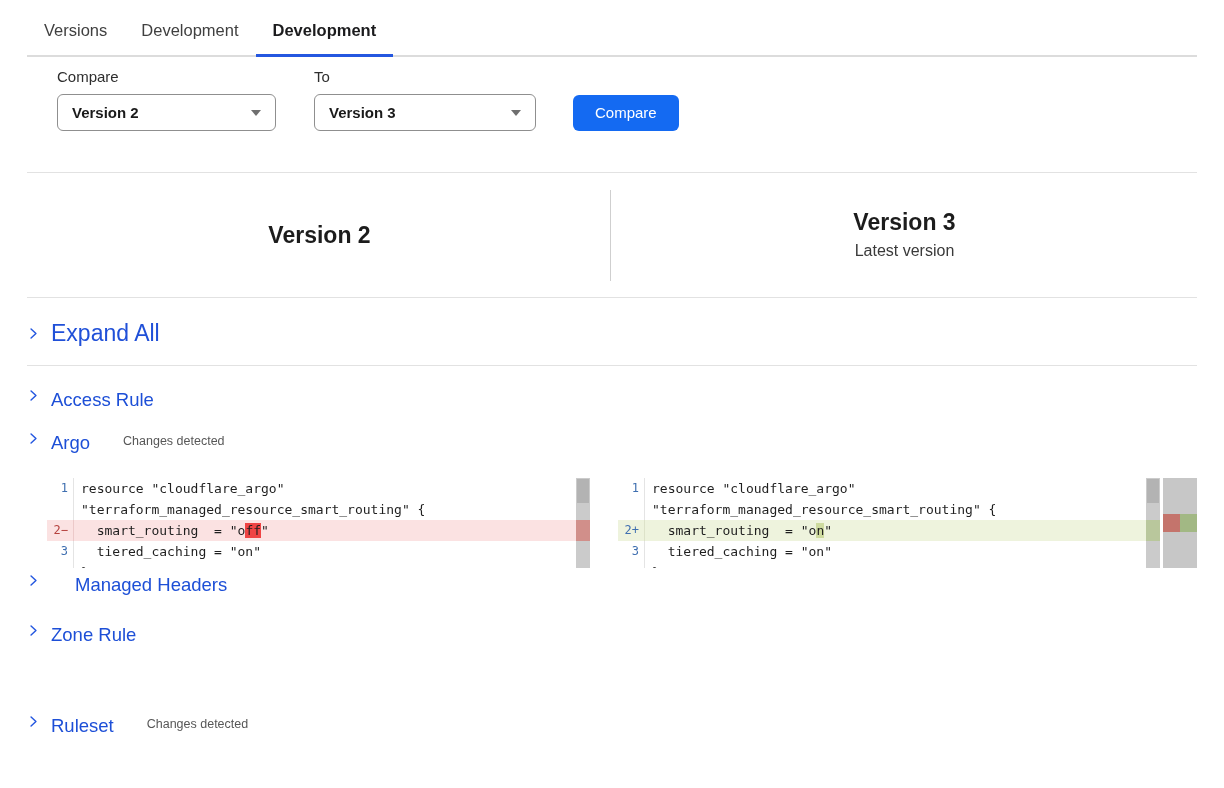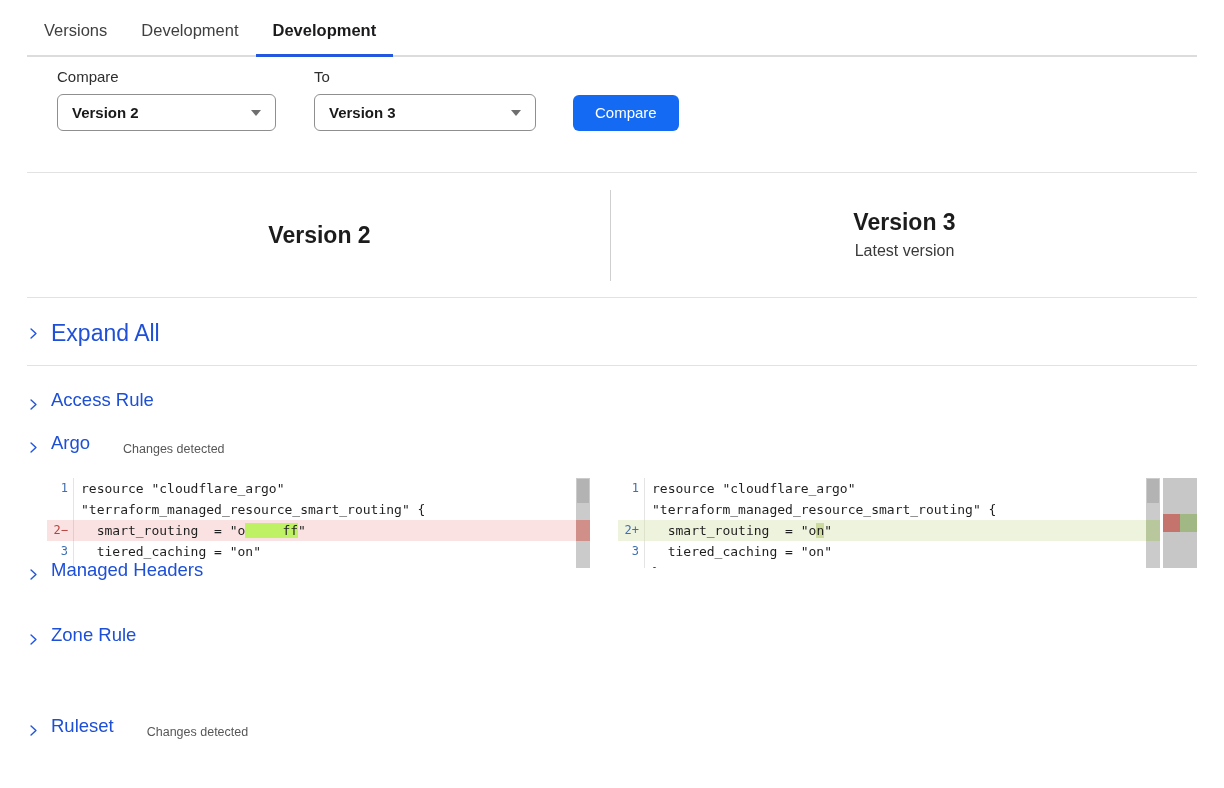--- a/index.html
+++ b/index.html
@@ -38,36 +38,36 @@
   .hdr-line { font-size:16px; color:#3a3a3a; line-height:27px; }
 
   
   .expand-band { position:absolute; top:301px; left:27px; right:27px; height:65px;
                  border-bottom:1px solid #e2e2e2; display:flex; align-items:center; }
   .expander { display:flex; align-items:center; cursor:pointer; }
   .chev { width:13px; height:13px; margin-right:11px; flex:none; }
   .expand-label { font-size:23px; color:#2050d8; }
 
   
-  .section-row { position:absolute; left:27px; display:flex; align-items:flex-end; cursor:pointer; }
+  .section-row { position:absolute; left:27px; display:flex; align-items:flex-start; cursor:pointer; }
   .section-label { font-size:18.5px; color:#1d4fd7; }
   .section-badge { font-size:12.5px; color:#575757; margin-left:33px; position:relative; top:2px; }
 
   
   .code-panel { position:absolute; top:478px; height:90px; overflow:hidden; background:#fff;
                 font-family:"DejaVu Sans Mono", monospace; font-size:13px; line-height:21px; }
   .panel-left  { left:47px;  width:543px; }
   .panel-right { left:618px; width:542px; }
   .code-row { display:flex; height:21px; white-space:pre; }
   .gutter { width:27px; flex:none; text-align:right; padding-right:5px; font-size:12px;
             color:#3f6fb0; border-right:1px solid #e4e4e4; }
   .code-text { padding-left:7px; color:#1f1f1f; }
   .row-removed { background:#fbe2e2; }
   .row-removed .gutter { color:#b5423e; border-right-color:#ecc9c9; }
-  .hl-removed { background:#bef264;padding-left:37px; }
+  .hl-removed { background:#ef4444; }
   .row-added { background:#eef3dd; }
   .row-added .gutter { border-right-color:#dde2c9; }
   .hl-added { background:#cdda9e; }
 
   .vscrollbar { position:absolute; top:0; bottom:0; right:0; width:14px; background:#cbcbcb; cursor:pointer; }
   .vthumb { position:absolute; top:1px; left:1px; right:1px; height:24px; background:#b3b3b3; }
   .sb-removed { position:absolute; left:0; right:0; top:42px; height:21px; background:#d18f8a; }
   .sb-added   { position:absolute; left:0; right:0; top:42px; height:21px; background:#b9c79c; }
 
   .minimap { position:absolute; left:1163px; top:478px; width:34px; height:90px;
@@ -181,21 +181,21 @@
       <div class="sb-added"></div>
       <div class="vthumb"></div>
     </div>
   </div>
 
   <div class="minimap">
     <div class="mm-removed"></div>
     <div class="mm-added"></div>
   </div>
 
-  <div class="section-row" style="top:559px;">
+  <div class="section-row" style="top:574px;gap:24px;">
     <svg class="chev" viewBox="0 0 16 16" fill="none">
         <path d="M5 2.5 L11 8 L5 13.5" stroke="#2457e0" stroke-width="1.8" stroke-linecap="round" stroke-linejoin="round"></path>
       </svg>
     <span class="section-label">Managed Headers</span>
   </div>
 
   <div class="section-row" style="top:624px;">
     <svg class="chev" viewBox="0 0 16 16" fill="none">
         <path d="M5 2.5 L11 8 L5 13.5" stroke="#2457e0" stroke-width="1.8" stroke-linecap="round" stroke-linejoin="round"></path>
       </svg>

